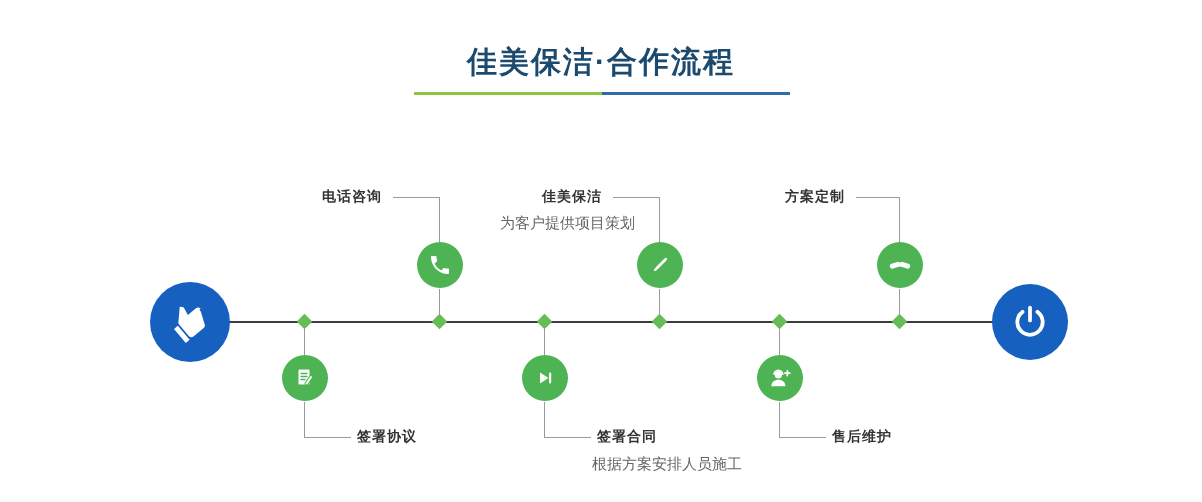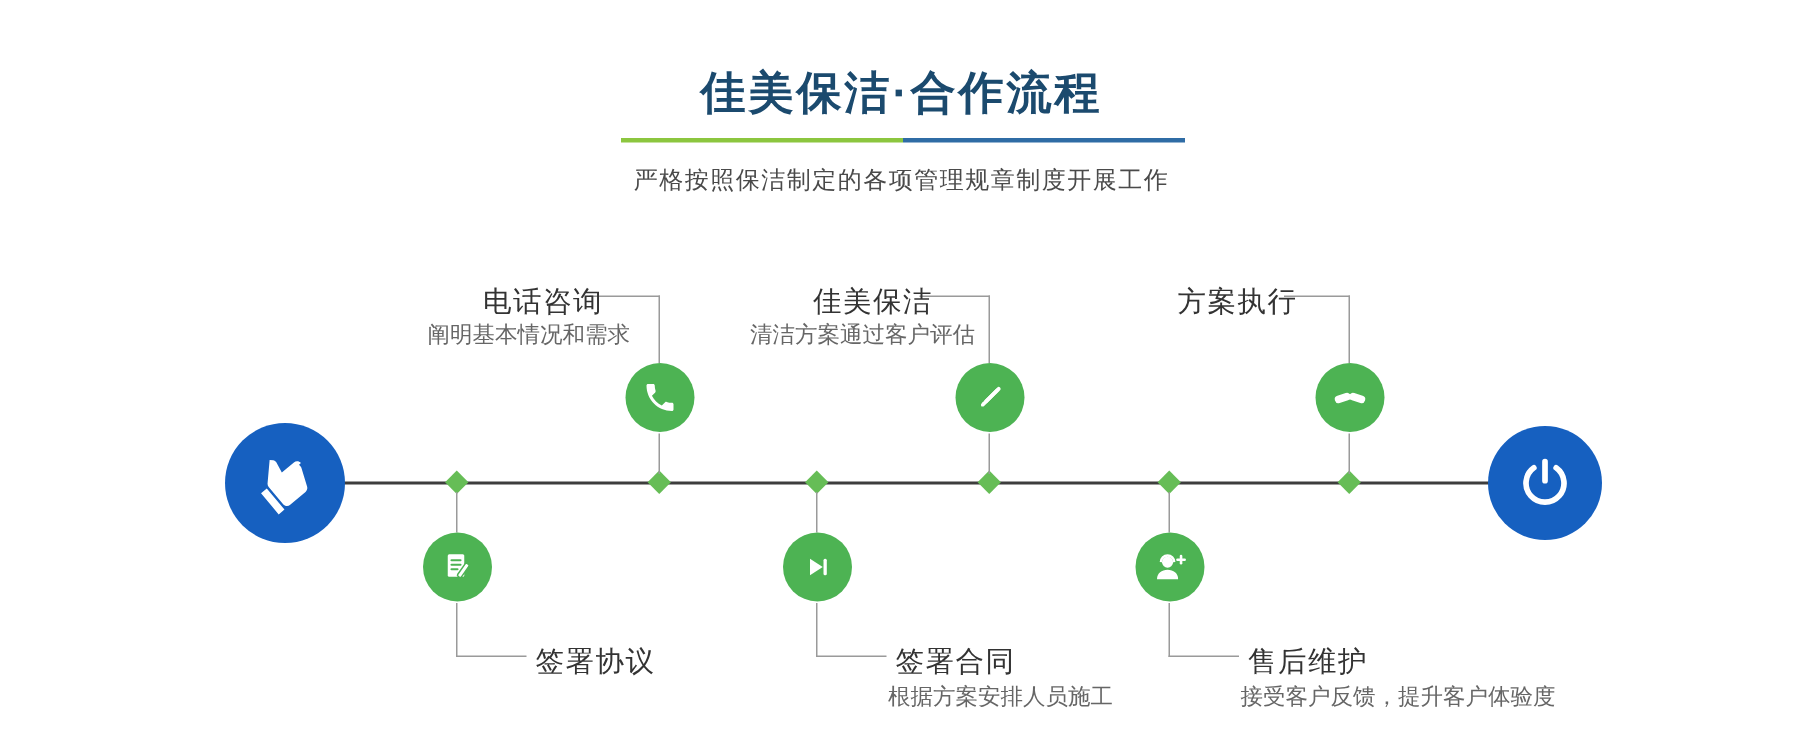--- a/index.html
+++ b/index.html
@@ -67,42 +67,41 @@
   .bconn{
     position:absolute; top:402px; height:35px;
     border-left:1px solid var(--connector-color,#999);
     border-bottom:1px solid var(--connector-color,#999);
   }
   .bconn1{left:304px; width:46px}
   .bconn2{left:544px; width:46px}
   .bconn3{left:779px; width:46px}
   
   .step-label{
-    position:absolute; font-size:19px; font-weight:normal;
+    position:absolute; font-size:14px; font-weight:bold;
     color:var(--label-text,#333333); letter-spacing:1px;
   }
   .lt1{left:322px; top:188px}.lt2{left:542px; top:188px}.lt3{left:785px; top:188px}
   .lb1{left:357px; top:428px}.lb2{left:597px; top:428px}.lb3{left:832px; top:428px}
   .step-desc{
     position:absolute; font-size:15px;
     color:var(--desc-text,#666666);
   }
   .dt1{left:285px; top:214px}.dt2{left:500px; top:214px}.dt3{left:712px; top:214px}
   .db1{left:352px; top:455px}.db2{left:592px; top:455px}.db3{left:827px; top:455px}
   .hand-rot{transform:rotate(-40deg);}
 </style>
 </head>
 <body>
 
 <div class="stage">
 
   <h1 class="title">佳美保洁·合作流程</h1>
   <div class="ul-seg ul-green"></div>
   <div class="ul-seg ul-blue"></div>
-  <p class="subtitle">严格按照保洁制定的各项管理规章制度开展工作</p>
 
   <div class="mainline"></div>
 
   <div class="endpoint ep-left">
     <svg class="hand-rot" viewBox="0 0 24 24" width="40" height="40" aria-hidden="true">
       <path fill="#ffffff" d="M2 20h3V9H2v11zM22 10c0-1.1-.9-2-2-2h-6.3l.95-4.57.03-.32c0-.41-.17-.79-.44-1.06L13.2 1 6.6 7.59C6.22 7.95 6 8.45 6 9v9c0 1.1.9 2 2 2h8c.83 0 1.54-.5 1.84-1.22l3.02-7.05c.09-.23.14-.47.14-.73v-1z"></path>
     </svg>
   </div>
   <div class="endpoint ep-right">
     <svg viewBox="0 0 24 24" width="38" height="38" aria-hidden="true">
@@ -121,48 +120,47 @@
   <div class="diamond d6"></div>
 
   <div class="tconn tconn1"></div>
   <div class="stub st1"></div>
   <div class="circle-sm ct1">
     <svg viewBox="0 0 24 24" width="24" height="24" aria-hidden="true">
       <path fill="#ffffff" d="M6.62 10.79c1.44 2.83 3.76 5.14 6.59 6.59l2.2-2.21c.27-.27.67-.36 1.02-.24 1.12.37 2.33.57 3.57.57.55 0 1 .45 1 1V20c0 .55-.45 1-1 1-9.39 0-17-7.61-17-17 0-.55.45-1 1-1h3.5c.55 0 1 .45 1 1 0 1.25.2 2.45.57 3.57.11.35.03.74-.25 1.02l-2.2 2.2z"></path>
     </svg>
   </div>
   <div class="step-label lt1">电话咨询</div>
-  <div class="step-desc dt1">阐明基本情况和需求</div>
 
   <div class="tconn tconn2"></div>
   <div class="stub st2"></div>
   <div class="circle-sm ct2">
     <svg viewBox="0 0 24 24" width="24" height="24" aria-hidden="true">
       <g fill="#ffffff" transform="rotate(45 12 12)">
         <rect x="10.7" y="2.5" width="2.6" height="14.5" rx="1.3"></rect>
         <path d="M12 20.6l-1.3-3.1h2.6z"></path>
       </g>
       <rect fill="#ffffff" x="4" y="10.8" width="16" height="2.4" rx="1.2" transform="rotate(-45 12 12)"></rect>
     </svg>
   </div>
   <div class="step-label lt2">佳美保洁</div>
-  <div class="step-desc dt2">清洁方案通过客户评估</div>
+  <div class="step-desc dt2">为客户提供项目策划</div>
 
   <div class="tconn tconn3"></div>
   <div class="stub st3"></div>
   <div class="circle-sm ct3">
     <svg viewBox="0 0 24 24" width="26" height="26" aria-hidden="true">
       <g fill="#ffffff">
         <rect x="2.5" y="10" width="10" height="4.6" rx="2.3" transform="rotate(-18 7.5 12.3)"></rect>
         <rect x="11.5" y="10" width="10" height="4.6" rx="2.3" transform="rotate(18 16.5 12.3)"></rect>
         <circle cx="12" cy="11.6" r="1.7"></circle>
       </g>
     </svg>
   </div>
-  <div class="step-label lt3">方案执行</div>
+  <div class="step-label lt3">方案定制</div>
 
   <div class="stub sb1"></div>
   <div class="bconn bconn1"></div>
   <div class="circle-sm cb1">
     <svg viewBox="0 0 24 24" width="24" height="24" aria-hidden="true">
       <rect x="5.5" y="3.5" width="11" height="15" rx="1" fill="#ffffff"></rect>
       <g stroke="#4db353" stroke-width="1.4" stroke-linecap="round">
         <line x1="8" y1="7.5" x2="14" y2="7.5"></line>
         <line x1="8" y1="10.5" x2="14" y2="10.5"></line>
         <line x1="8" y1="13.5" x2="12" y2="13.5"></line>
@@ -194,15 +192,14 @@
         <path d="M4 19.5c0-3.6 2.9-5.8 6.5-5.8s6.5 2.2 6.5 5.8z"></path>
       </g>
       <path d="M6.4 9a4.1 4.1 0 0 1 8.2 0" fill="none" stroke="#ffffff" stroke-width="1.5"></path>
       <g stroke="#ffffff" stroke-width="1.6" stroke-linecap="round">
         <line x1="16.6" y1="7.5" x2="21" y2="7.5"></line>
         <line x1="18.8" y1="5.3" x2="18.8" y2="9.7"></line>
       </g>
     </svg>
   </div>
   <div class="step-label lb3">售后维护</div>
-  <div class="step-desc db3">接受客户反馈，提升客户体验度</div>
 
 </div>
 
 </body></html>

